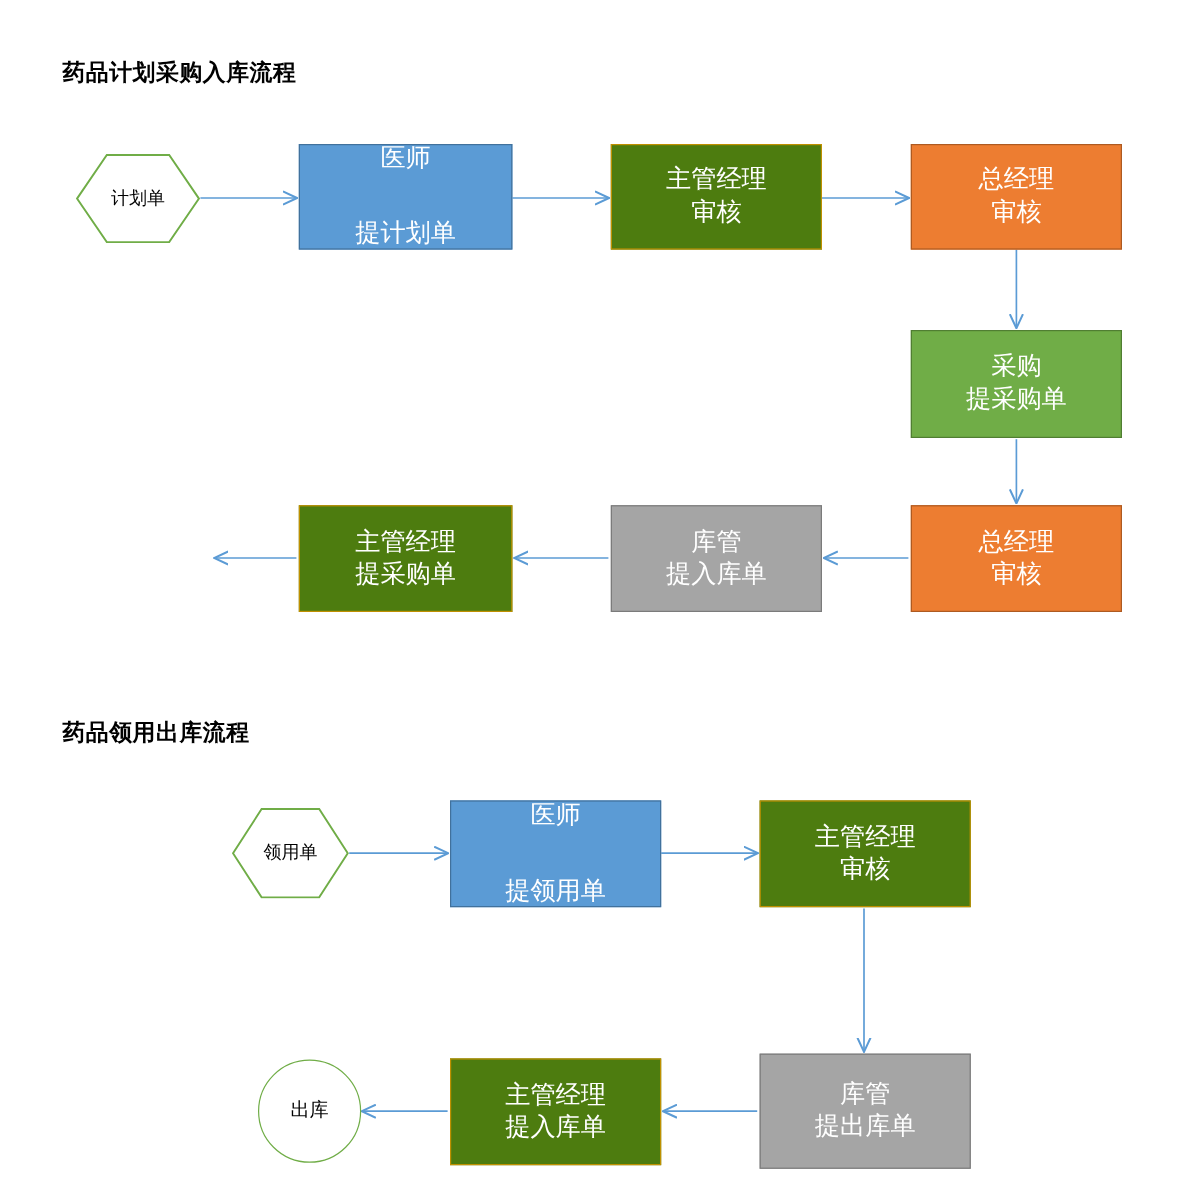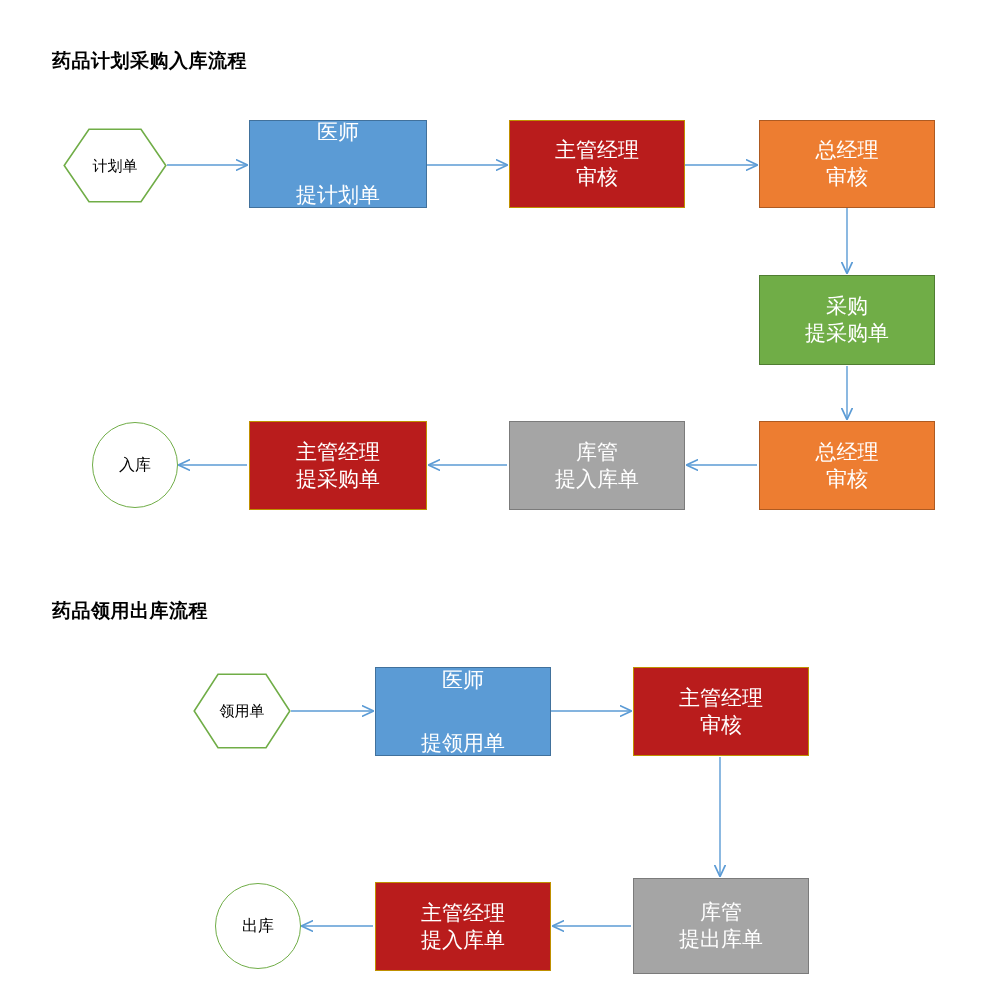--- a/index.html
+++ b/index.html
@@ -40,21 +40,21 @@
     white-space: nowrap;
   }
   .node .line1, .node .line2 {
     display: block;
   }
   .box {
     font-size: 21px;
     color: #ffffff;
   }
   .box.blue   { background: #5b9bd5; border: 1px solid #41719c; gap: 36px; }
-  .box.yellow { background: #b91c1c; border: 1px solid #bf9000; }
+  .box.yellow { background: #4d7c0f; border: 1px solid #bf9000; }
   .box.orange { background: #ed7d31; border: 1px solid #ae5a21; }
   .box.green  { background: #70ad47; border: 1px solid #507e32; }
   .box.gray   { background: #a5a5a5; border: 1px solid #7b7b7b; }
 
   .hexagon {
     font-size: 15px;
     color: #000000;
   }
   .hexagon svg { position: absolute; left: 0; top: 0; }
   .hexagon .hex-label { position: relative; z-index: 2; }
@@ -148,23 +148,20 @@
   <div class="node box gray" style="left:509px; top:411px; width:176px; height:89px;">
     <span class="line1">库管</span>
     <span class="line2">提入库单</span>
   </div>
 
   <div class="node box yellow" style="left:249px; top:411px; width:178px; height:89px;">
     <span class="line1">主管经理</span>
     <span class="line2">提采购单</span>
   </div>
 
-  <div class="node circle" style="left:92px; top:412px; width:86px; height:86px;">
-    <span>入库</span>
-  </div>
 
   <div class="node hexagon" style="left:193px; top:663px; width:98px; height:76px;">
     <svg width="98" height="76" viewBox="0 0 98 76" xmlns="http://www.w3.org/2000/svg">
       <polygon points="25,1.2 73,1.2 96.8,38 73,74.8 25,74.8 1.2,38" fill="#ffffff" stroke="#70ad47" stroke-width="1.6"></polygon>
     </svg>
     <span class="hex-label">领用单</span>
   </div>
 
   <div class="node box blue" style="left:375px; top:657px; width:176px; height:89px;">
     <span class="line1">医师</span>

